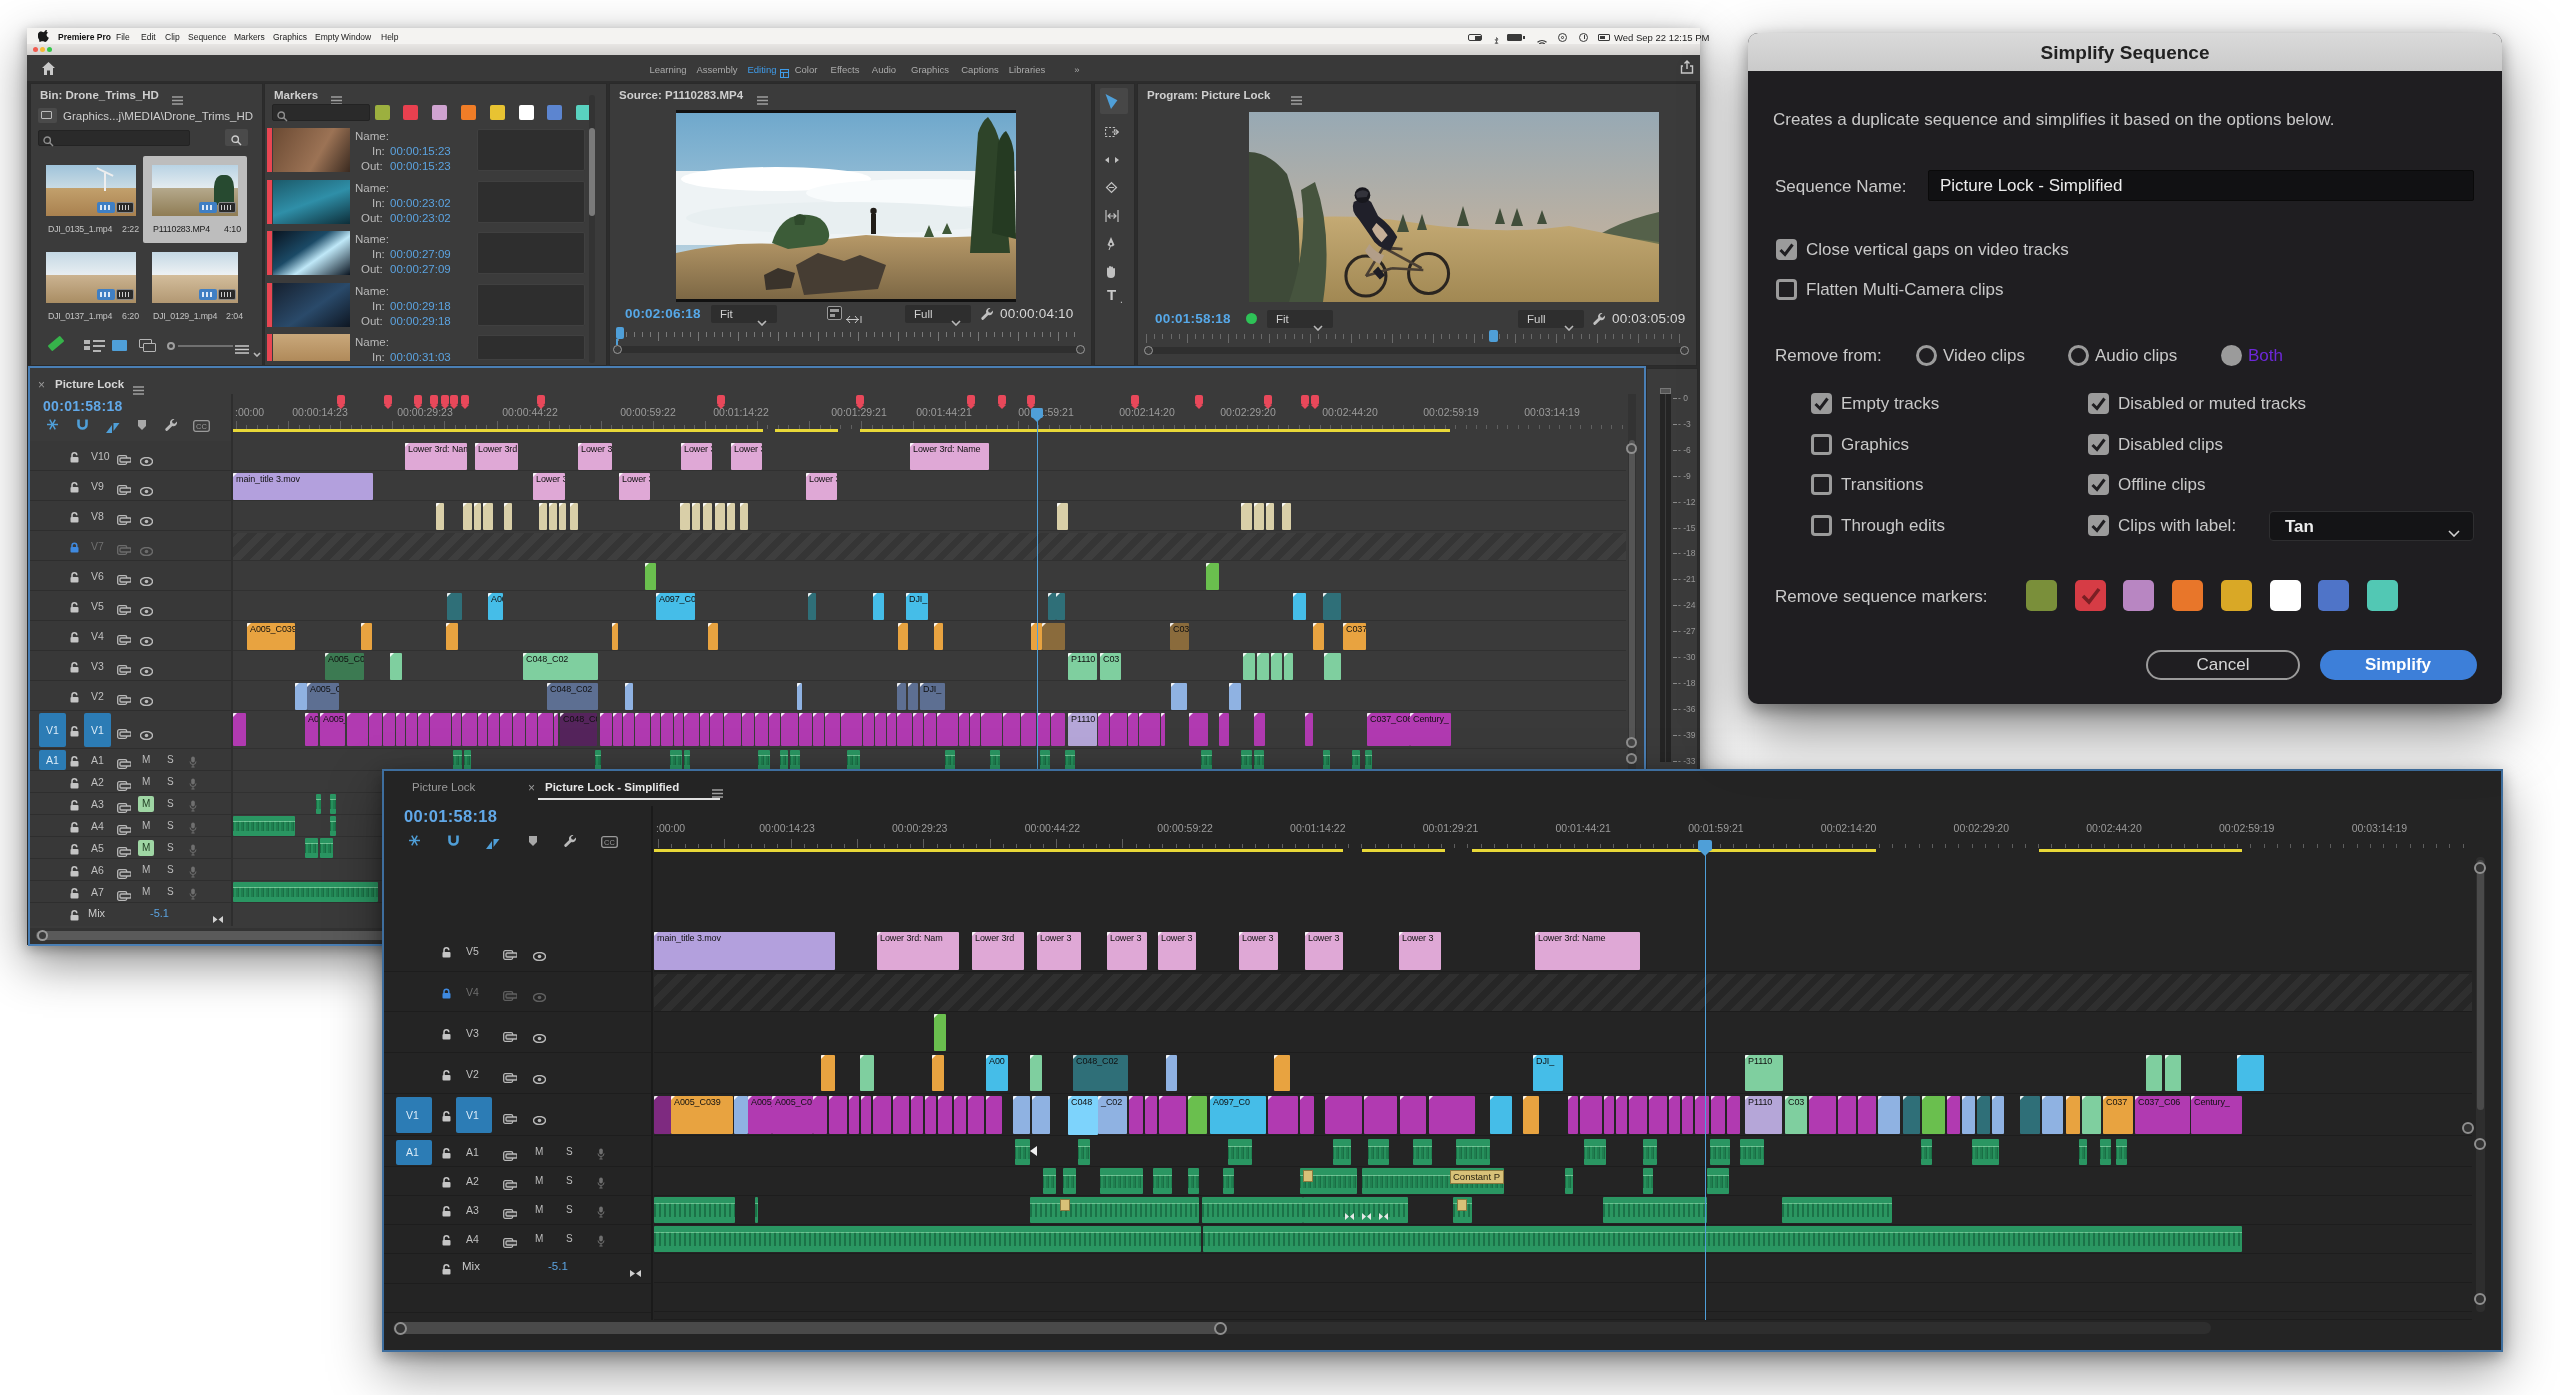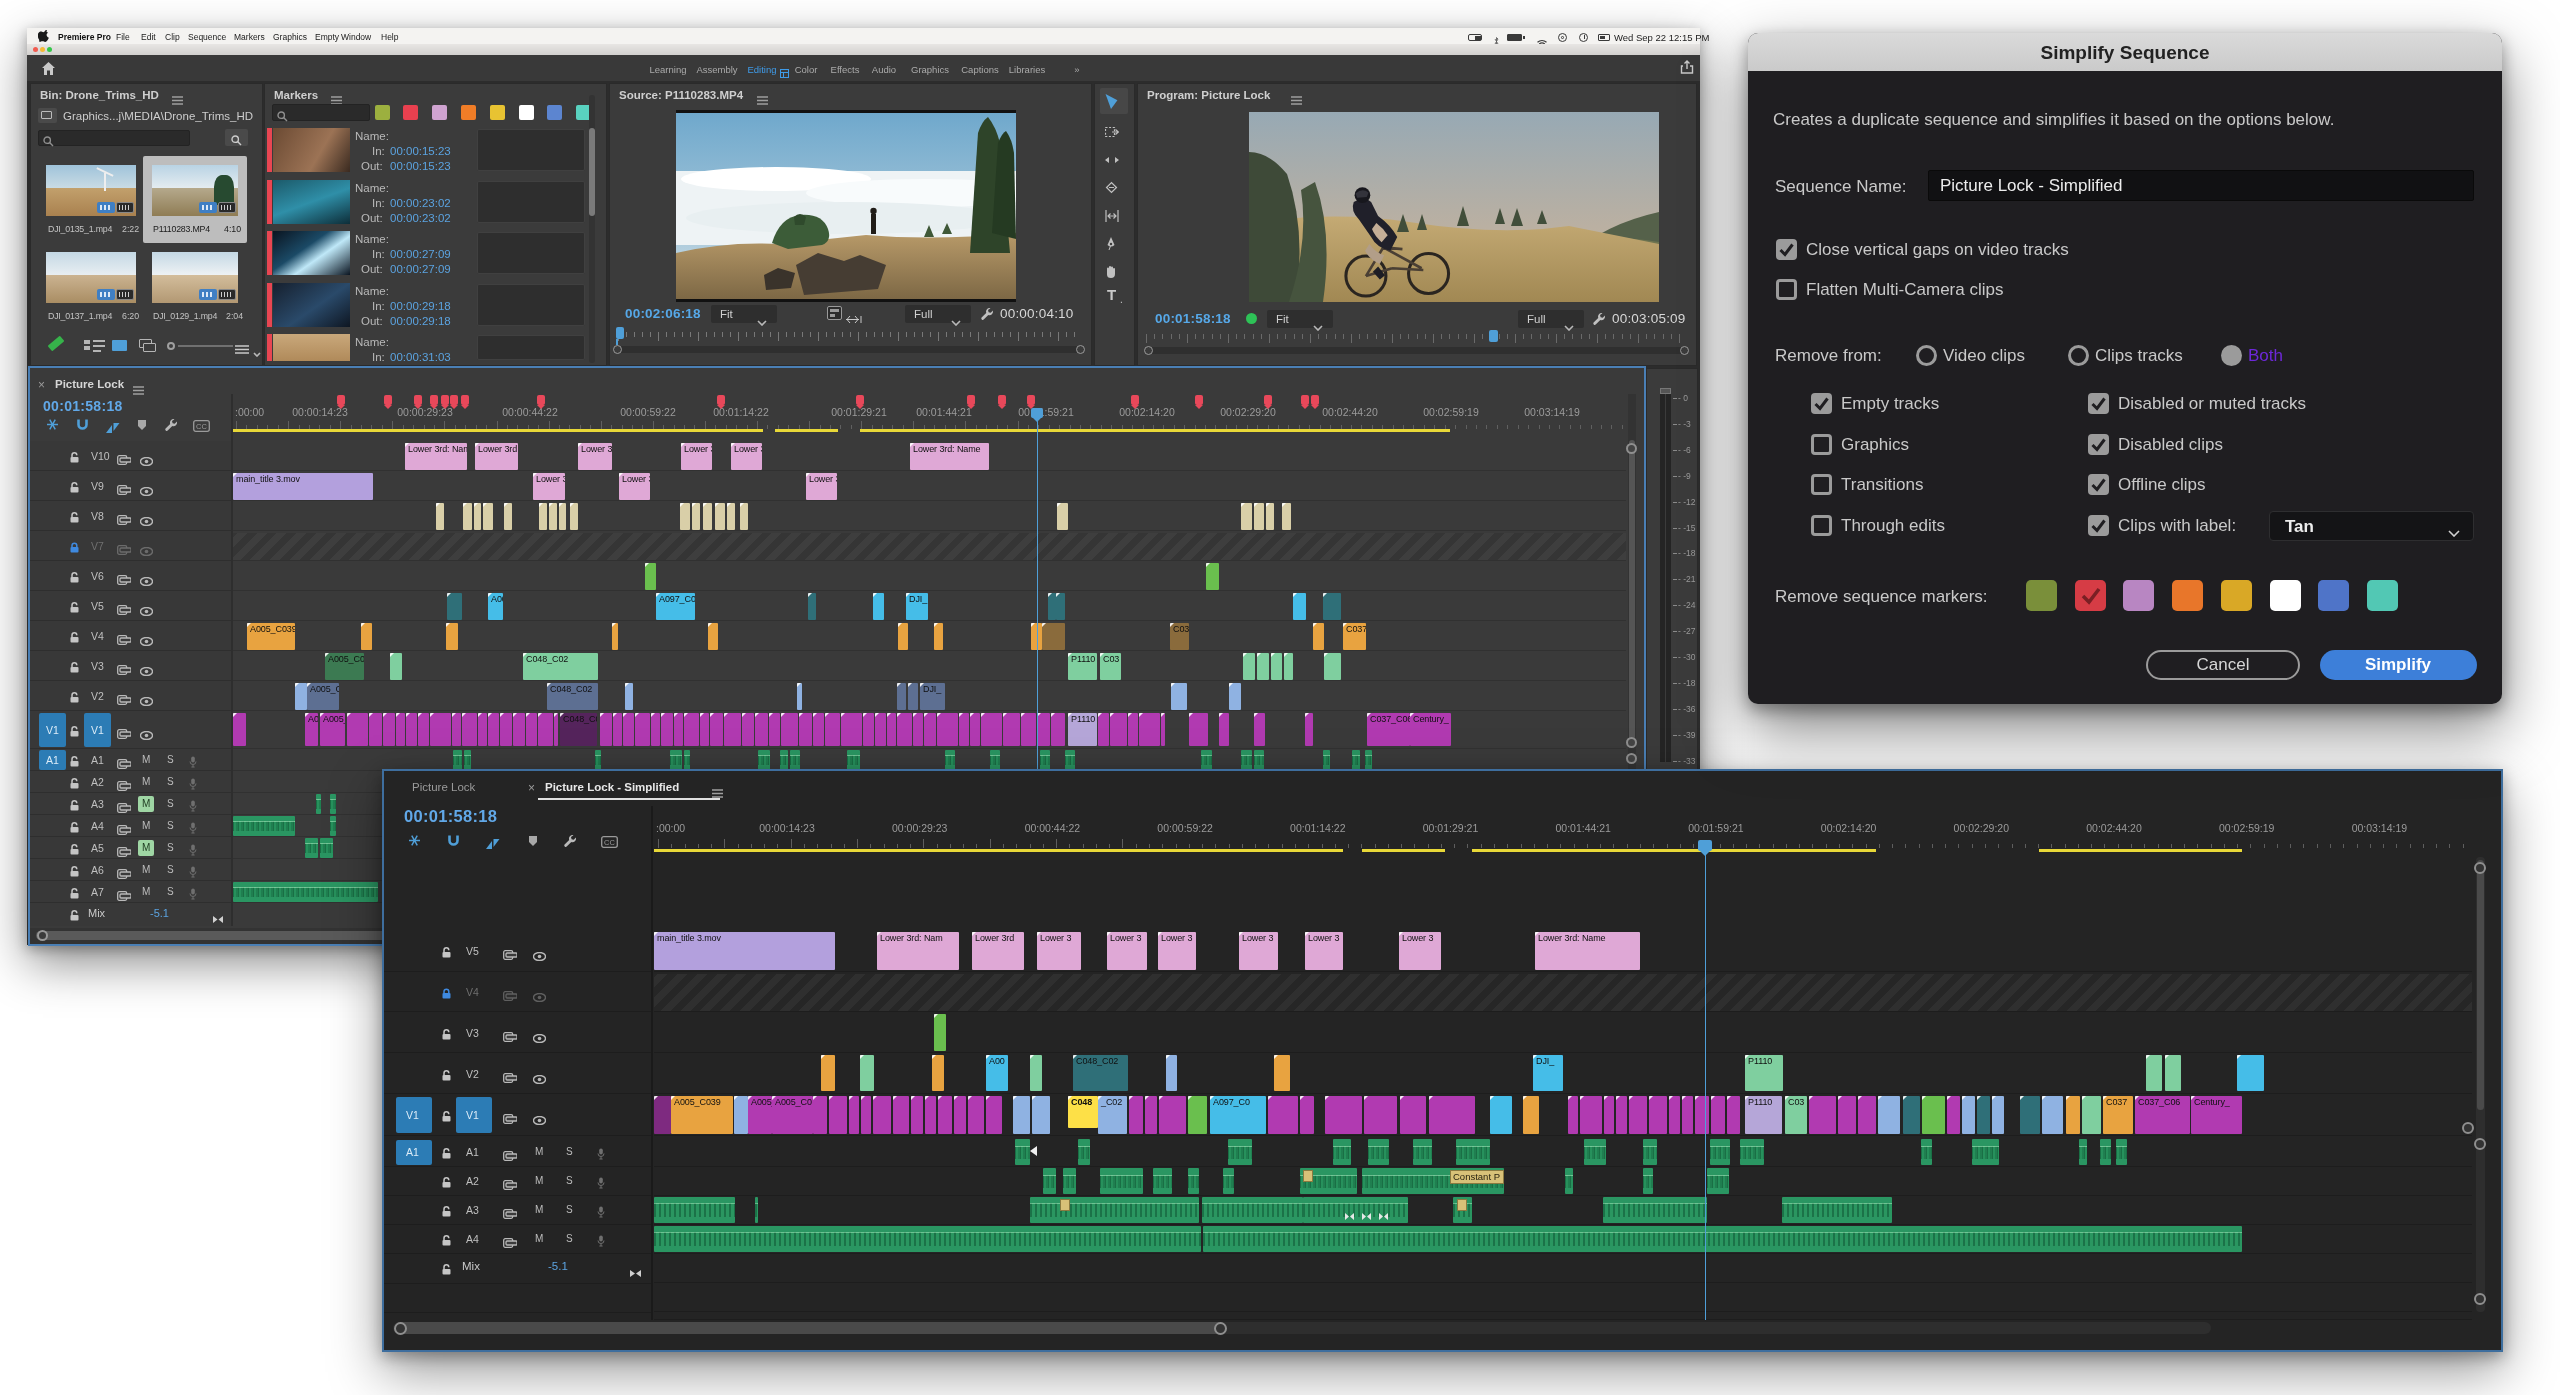--- a/index.html
+++ b/index.html
@@ -1707,21 +1707,21 @@
     <div class="clip no" style="left:219px;top:290px;width:18px;height:38px;background:#b13ab1;"></div>
     <div class="clip no" style="left:239px;top:290px;width:16px;height:38px;background:#b13ab1;"></div>
     <div class="clip no" style="left:257px;top:290px;width:12px;height:38px;background:#b13ab1;"></div>
     <div class="clip no" style="left:271px;top:290px;width:11px;height:38px;background:#b13ab1;"></div>
     <div class="clip no" style="left:284px;top:290px;width:14px;height:38px;background:#b13ab1;"></div>
     <div class="clip no" style="left:300px;top:290px;width:12px;height:38px;background:#b13ab1;"></div>
     <div class="clip no" style="left:314px;top:290px;width:16px;height:38px;background:#b13ab1;"></div>
     <div class="clip no" style="left:332px;top:290px;width:16px;height:38px;background:#b13ab1;"></div>
     <div class="clip no" style="left:359px;top:290px;width:17px;height:38px;background:#8fb2e2;"></div>
     <div class="clip no" style="left:378px;top:290px;width:18px;height:38px;background:#8fb2e2;"></div>
-    <div class="clip no" style="left:414px;top:290px;width:30px;height:32px;background:#fde047;font-weight:bold;">
+    <div class="clip no" style="left:414px;top:290px;width:30px;height:39px;background:#7dd3fc;">
       <span>C048</span>
     </div>
     <div class="clip no" style="left:444px;top:290px;width:29px;height:38px;background:#8fb2e2;">
       <span>_C02</span>
     </div>
     <div class="clip no" style="left:475px;top:290px;width:14px;height:38px;background:#b13ab1;"></div>
     <div class="clip no" style="left:491px;top:290px;width:12px;height:38px;background:#b13ab1;"></div>
     <div class="clip no" style="left:505px;top:290px;width:27px;height:38px;background:#b13ab1;"></div>
     <div class="clip no" style="left:534px;top:290px;width:19px;height:38px;background:#6abf4e;"></div>
     <div class="clip no" style="left:556px;top:290px;width:56px;height:38px;background:#45bde8;">
@@ -1842,21 +1842,21 @@
 <div style="left:1776px;top:239px;width:21px;height:21px;background:#9b9b9b;border-radius:4px;"><svg width="21" height="21" viewBox="0 0 21 21">
       <path d="M4.5 11 L9 15.5 L16.5 5.5" fill="none" stroke="#1f1e21" stroke-width="3"></path>
     </svg></div>
 <div style="left:1806px;top:240px;font-size:17px;color:#c9c9c9;white-space:nowrap;">Close vertical gaps on video tracks</div>
 <div style="left:1776px;top:279px;width:21px;height:21px;border:3px solid #9b9b9b;border-radius:4px;"></div>
 <div style="left:1806px;top:280px;font-size:17px;color:#c9c9c9;white-space:nowrap;">Flatten Multi-Camera clips</div>
 <div style="left:1775px;top:346px;font-size:17px;color:#c9c9c9;white-space:nowrap;">Remove from:</div>
 <div style="left:1916px;top:345px;width:21px;height:21px;border:3px solid #9b9b9b;border-radius:50%;"></div>
 <div style="left:1943px;top:346px;font-size:17px;color:#c9c9c9;white-space:nowrap;">Video clips</div>
 <div style="left:2068px;top:345px;width:21px;height:21px;border:3px solid #9b9b9b;border-radius:50%;"></div>
-<div style="left:2095px;top:346px;font-size:17px;color:#c9c9c9;white-space:nowrap;">Clips tracks</div>
+<div style="left:2095px;top:346px;font-size:17px;color:#c9c9c9;white-space:nowrap;">Audio clips</div>
 <div style="left:2221px;top:345px;width:21px;height:21px;background:#9b9b9b;border-radius:50%;"></div>
 <div style="left:2248px;top:346px;font-size:17px;color:#6d28d9;white-space:nowrap;">Both</div>
 <div style="left:1811px;top:393.0px;width:21px;height:21px;background:#9b9b9b;border-radius:4px;"><svg width="21" height="21" viewBox="0 0 21 21">
       <path d="M4.5 11 L9 15.5 L16.5 5.5" fill="none" stroke="#1f1e21" stroke-width="3"></path>
     </svg></div>
 <div style="left:1841px;top:394.0px;font-size:17px;color:#c9c9c9;white-space:nowrap;">Empty tracks</div>
 <div style="left:2088px;top:393.0px;width:21px;height:21px;background:#9b9b9b;border-radius:4px;"><svg width="21" height="21" viewBox="0 0 21 21">
       <path d="M4.5 11 L9 15.5 L16.5 5.5" fill="none" stroke="#1f1e21" stroke-width="3"></path>
     </svg></div>
 <div style="left:2118px;top:394.0px;font-size:17px;color:#c9c9c9;white-space:nowrap;">Disabled or muted tracks</div>

